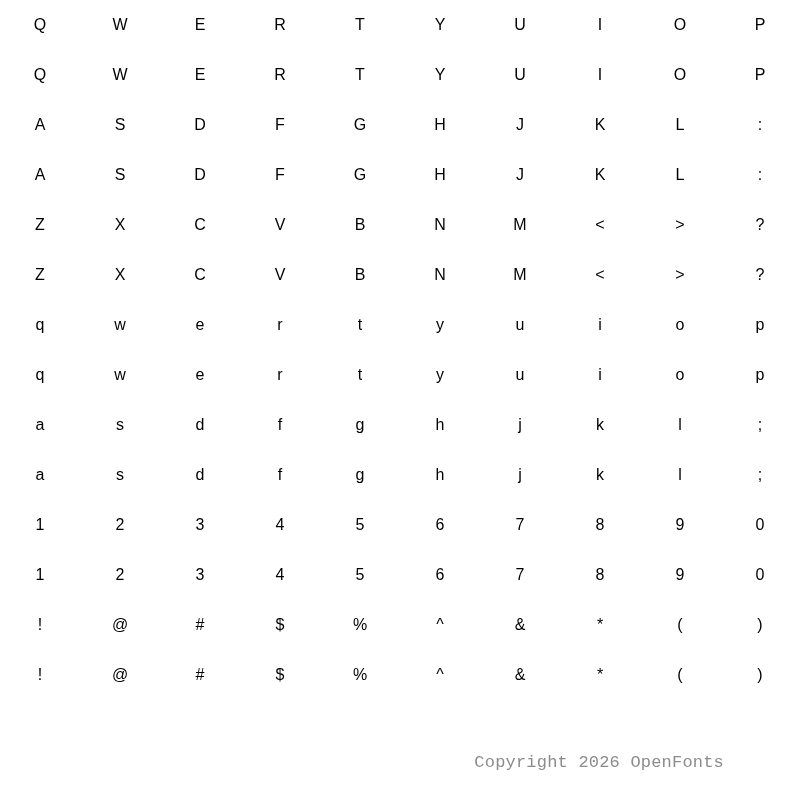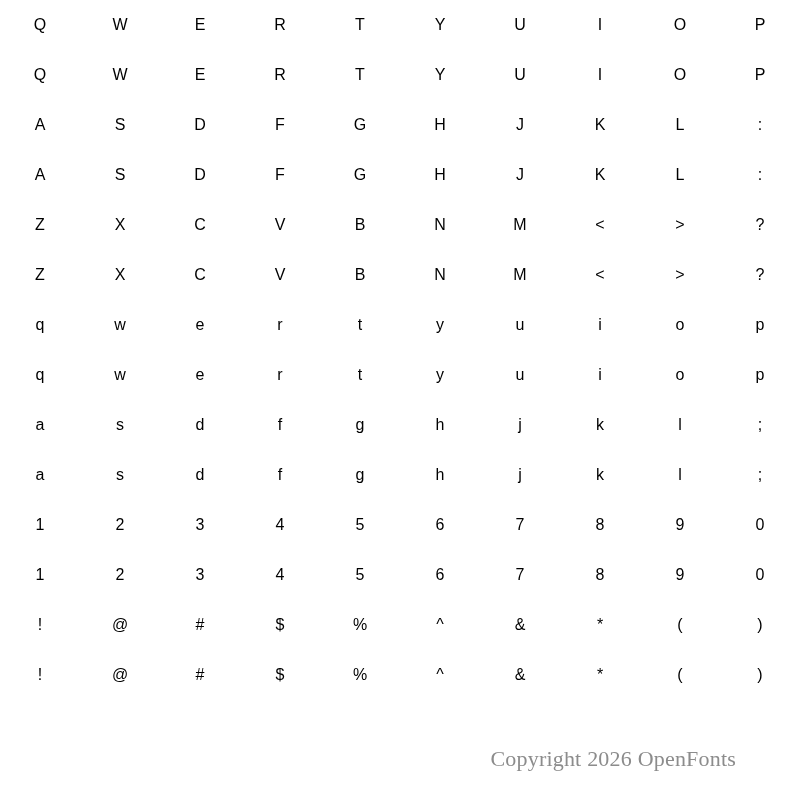--- a/index.html
+++ b/index.html
@@ -35,24 +35,24 @@
     display: flex;
     align-items: center;
     justify-content: center;
     width: 100%;
     height: 100%;
     line-height: 1;
     user-select: none;
   }
   .footer {
     position: absolute;
-    right: 64px;
+    right: 76px;
     bottom: 28px;
-    font-family: Liberation Serif, serif;
-    font-size: 22px;
+    font-family: Liberation Mono, monospace;
+    font-size: 17px;
     color: #8c8c8c;
     letter-spacing: 0.2px;
     white-space: nowrap;
   }
 </style>
 </head>
 <body>
 
 <div id="specimen">
   <div class="grid" id="glyph-grid">

